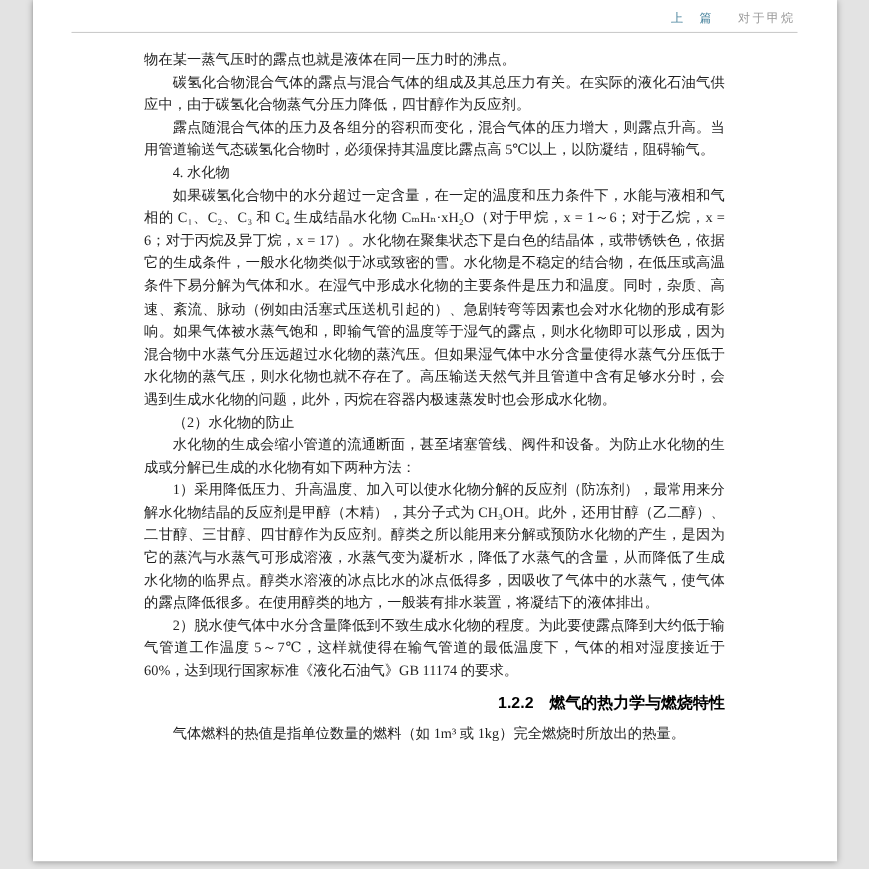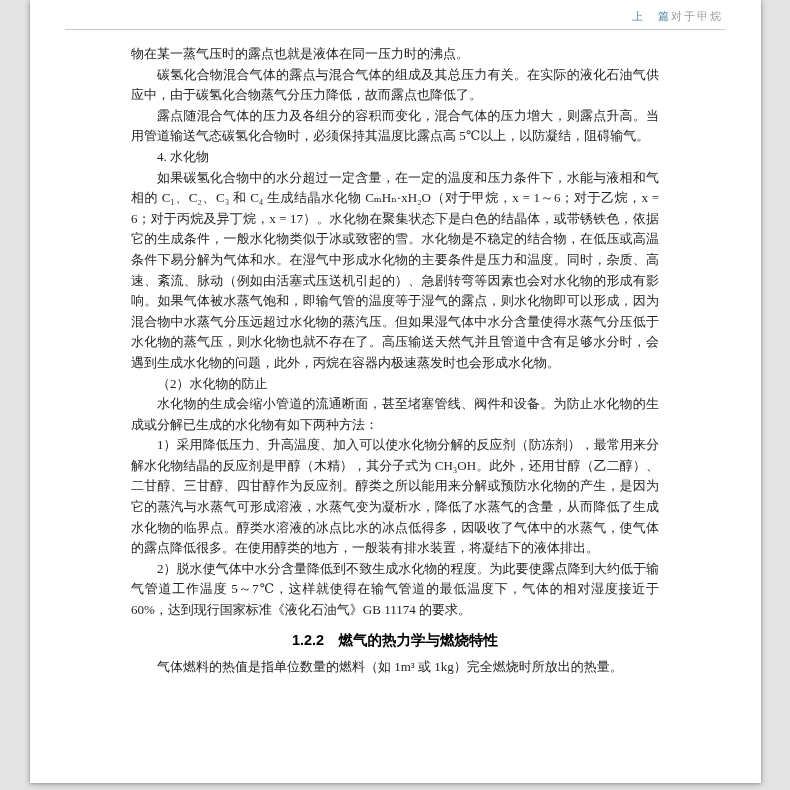--- a/index.html
+++ b/index.html
@@ -19,20 +19,21 @@
     overflow: hidden;
   }
   .page-header {
     width: 660px;
     margin: 0 auto;
     padding: 9px 2px 5px 0;
     border-bottom: 1px solid #cbcbcb;
     display: flex;
     justify-content: flex-end;
     align-items: baseline;
+    gap: 22px;
     font-family: "Liberation Sans", "DejaVu Sans", sans-serif;
     font-size: 11px;
     letter-spacing: 2px;
   }
   .header-part { color: var(--header-part, #4e87a0); }
   .header-section { color: var(--header-section, #9a9a9a); }
   .content {
     width: 528px;
     margin: 14px auto 4px;
     font-size: 13px;
@@ -42,36 +43,36 @@
   }
   .content p { text-indent: 2em; }
   .content p.cont { text-indent: 0; }
   .heading {
     font-family: "Liberation Sans", "DejaVu Sans", sans-serif;
     font-size: 14.5px;
     font-weight: bold;
     color: #000;
     margin: 9px 0 7px;
     text-indent: 0;
-    text-align: center;
+    text-align: right;
   }
 </style>
 </head>
 <body>
 
 <div class="page">
 
   <div class="page-header">
     <span class="header-part">上　篇</span>
     <span class="header-section">对于甲烷</span>
   </div>
 
   <div class="content">
     <p class="cont">物在某一蒸气压时的露点也就是液体在同一压力时的沸点。</p>
-    <p>碳氢化合物混合气体的露点与混合气体的组成及其总压力有关。在实际的液化石油气供应中，由于碳氢化合物蒸气分压力降低，故而露点也降低了。</p>
+    <p>碳氢化合物混合气体的露点与混合气体的组成及其总压力有关。在实际的液化石油气供应中，由于碳氢化合物蒸气分压力降低，四甘醇作为反应剂。</p>
     <p>露点随混合气体的压力及各组分的容积而变化，混合气体的压力增大，则露点升高。当用管道输送气态碳氢化合物时，必须保持其温度比露点高 5℃以上，以防凝结，阻碍输气。</p>
     <p>4. 水化物</p>
     <p>如果碳氢化合物中的水分超过一定含量，在一定的温度和压力条件下，水能与液相和气相的 C₁、C₂、C₃ 和 C₄ 生成结晶水化物 CₘHₙ·xH₂O（对于甲烷，x = 1～6；对于乙烷，x = 6；对于丙烷及异丁烷，x = 17）。水化物在聚集状态下是白色的结晶体，或带锈铁色，依据它的生成条件，一般水化物类似于冰或致密的雪。水化物是不稳定的结合物，在低压或高温条件下易分解为气体和水。在湿气中形成水化物的主要条件是压力和温度。同时，杂质、高速、紊流、脉动（例如由活塞式压送机引起的）、急剧转弯等因素也会对水化物的形成有影响。如果气体被水蒸气饱和，即输气管的温度等于湿气的露点，则水化物即可以形成，因为混合物中水蒸气分压远超过水化物的蒸汽压。但如果湿气体中水分含量使得水蒸气分压低于水化物的蒸气压，则水化物也就不存在了。高压输送天然气并且管道中含有足够水分时，会遇到生成水化物的问题，此外，丙烷在容器内极速蒸发时也会形成水化物。</p>
     <p>（2）水化物的防止</p>
     <p>水化物的生成会缩小管道的流通断面，甚至堵塞管线、阀件和设备。为防止水化物的生成或分解已生成的水化物有如下两种方法：</p>
     <p>1）采用降低压力、升高温度、加入可以使水化物分解的反应剂（防冻剂），最常用来分解水化物结晶的反应剂是甲醇（木精），其分子式为 CH₃OH。此外，还用甘醇（乙二醇）、二甘醇、三甘醇、四甘醇作为反应剂。醇类之所以能用来分解或预防水化物的产生，是因为它的蒸汽与水蒸气可形成溶液，水蒸气变为凝析水，降低了水蒸气的含量，从而降低了生成水化物的临界点。醇类水溶液的冰点比水的冰点低得多，因吸收了气体中的水蒸气，使气体的露点降低很多。在使用醇类的地方，一般装有排水装置，将凝结下的液体排出。</p>
     <p>2）脱水使气体中水分含量降低到不致生成水化物的程度。为此要使露点降到大约低于输气管道工作温度 5～7℃，这样就使得在输气管道的最低温度下，气体的相对湿度接近于 60%，达到现行国家标准《液化石油气》GB 11174 的要求。</p>
 
     <h2 class="heading">1.2.2　燃气的热力学与燃烧特性</h2>
 

